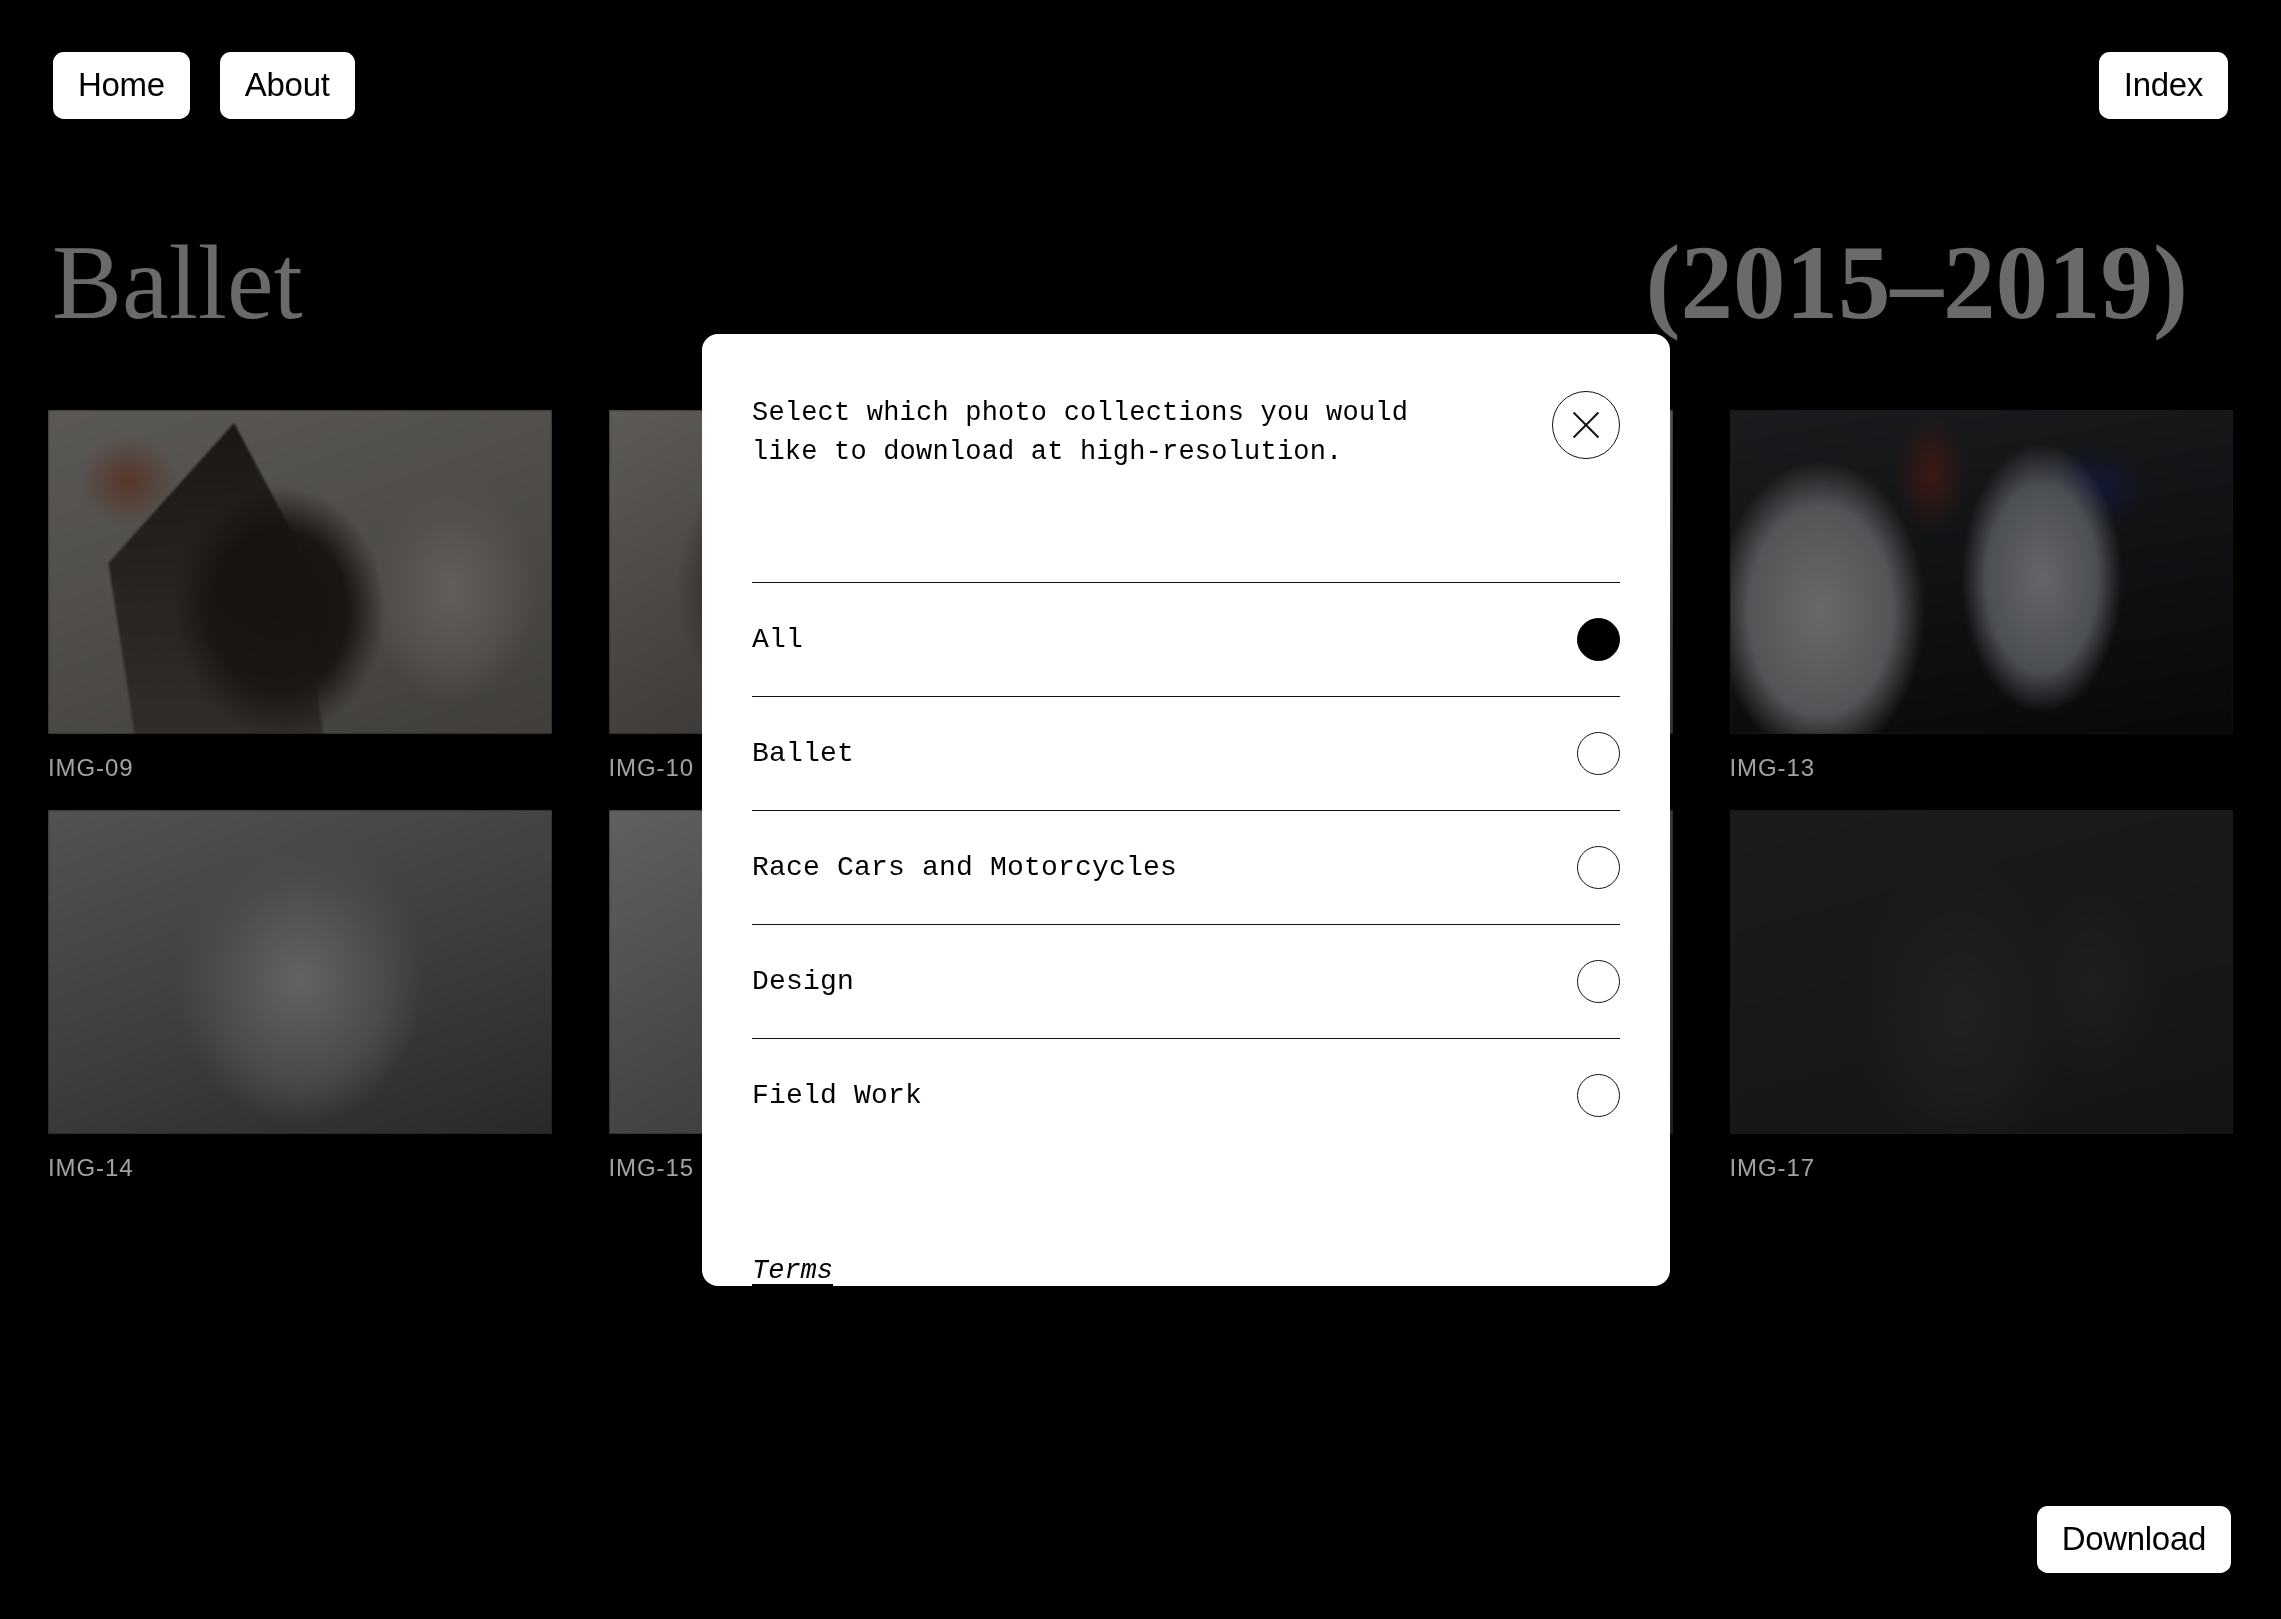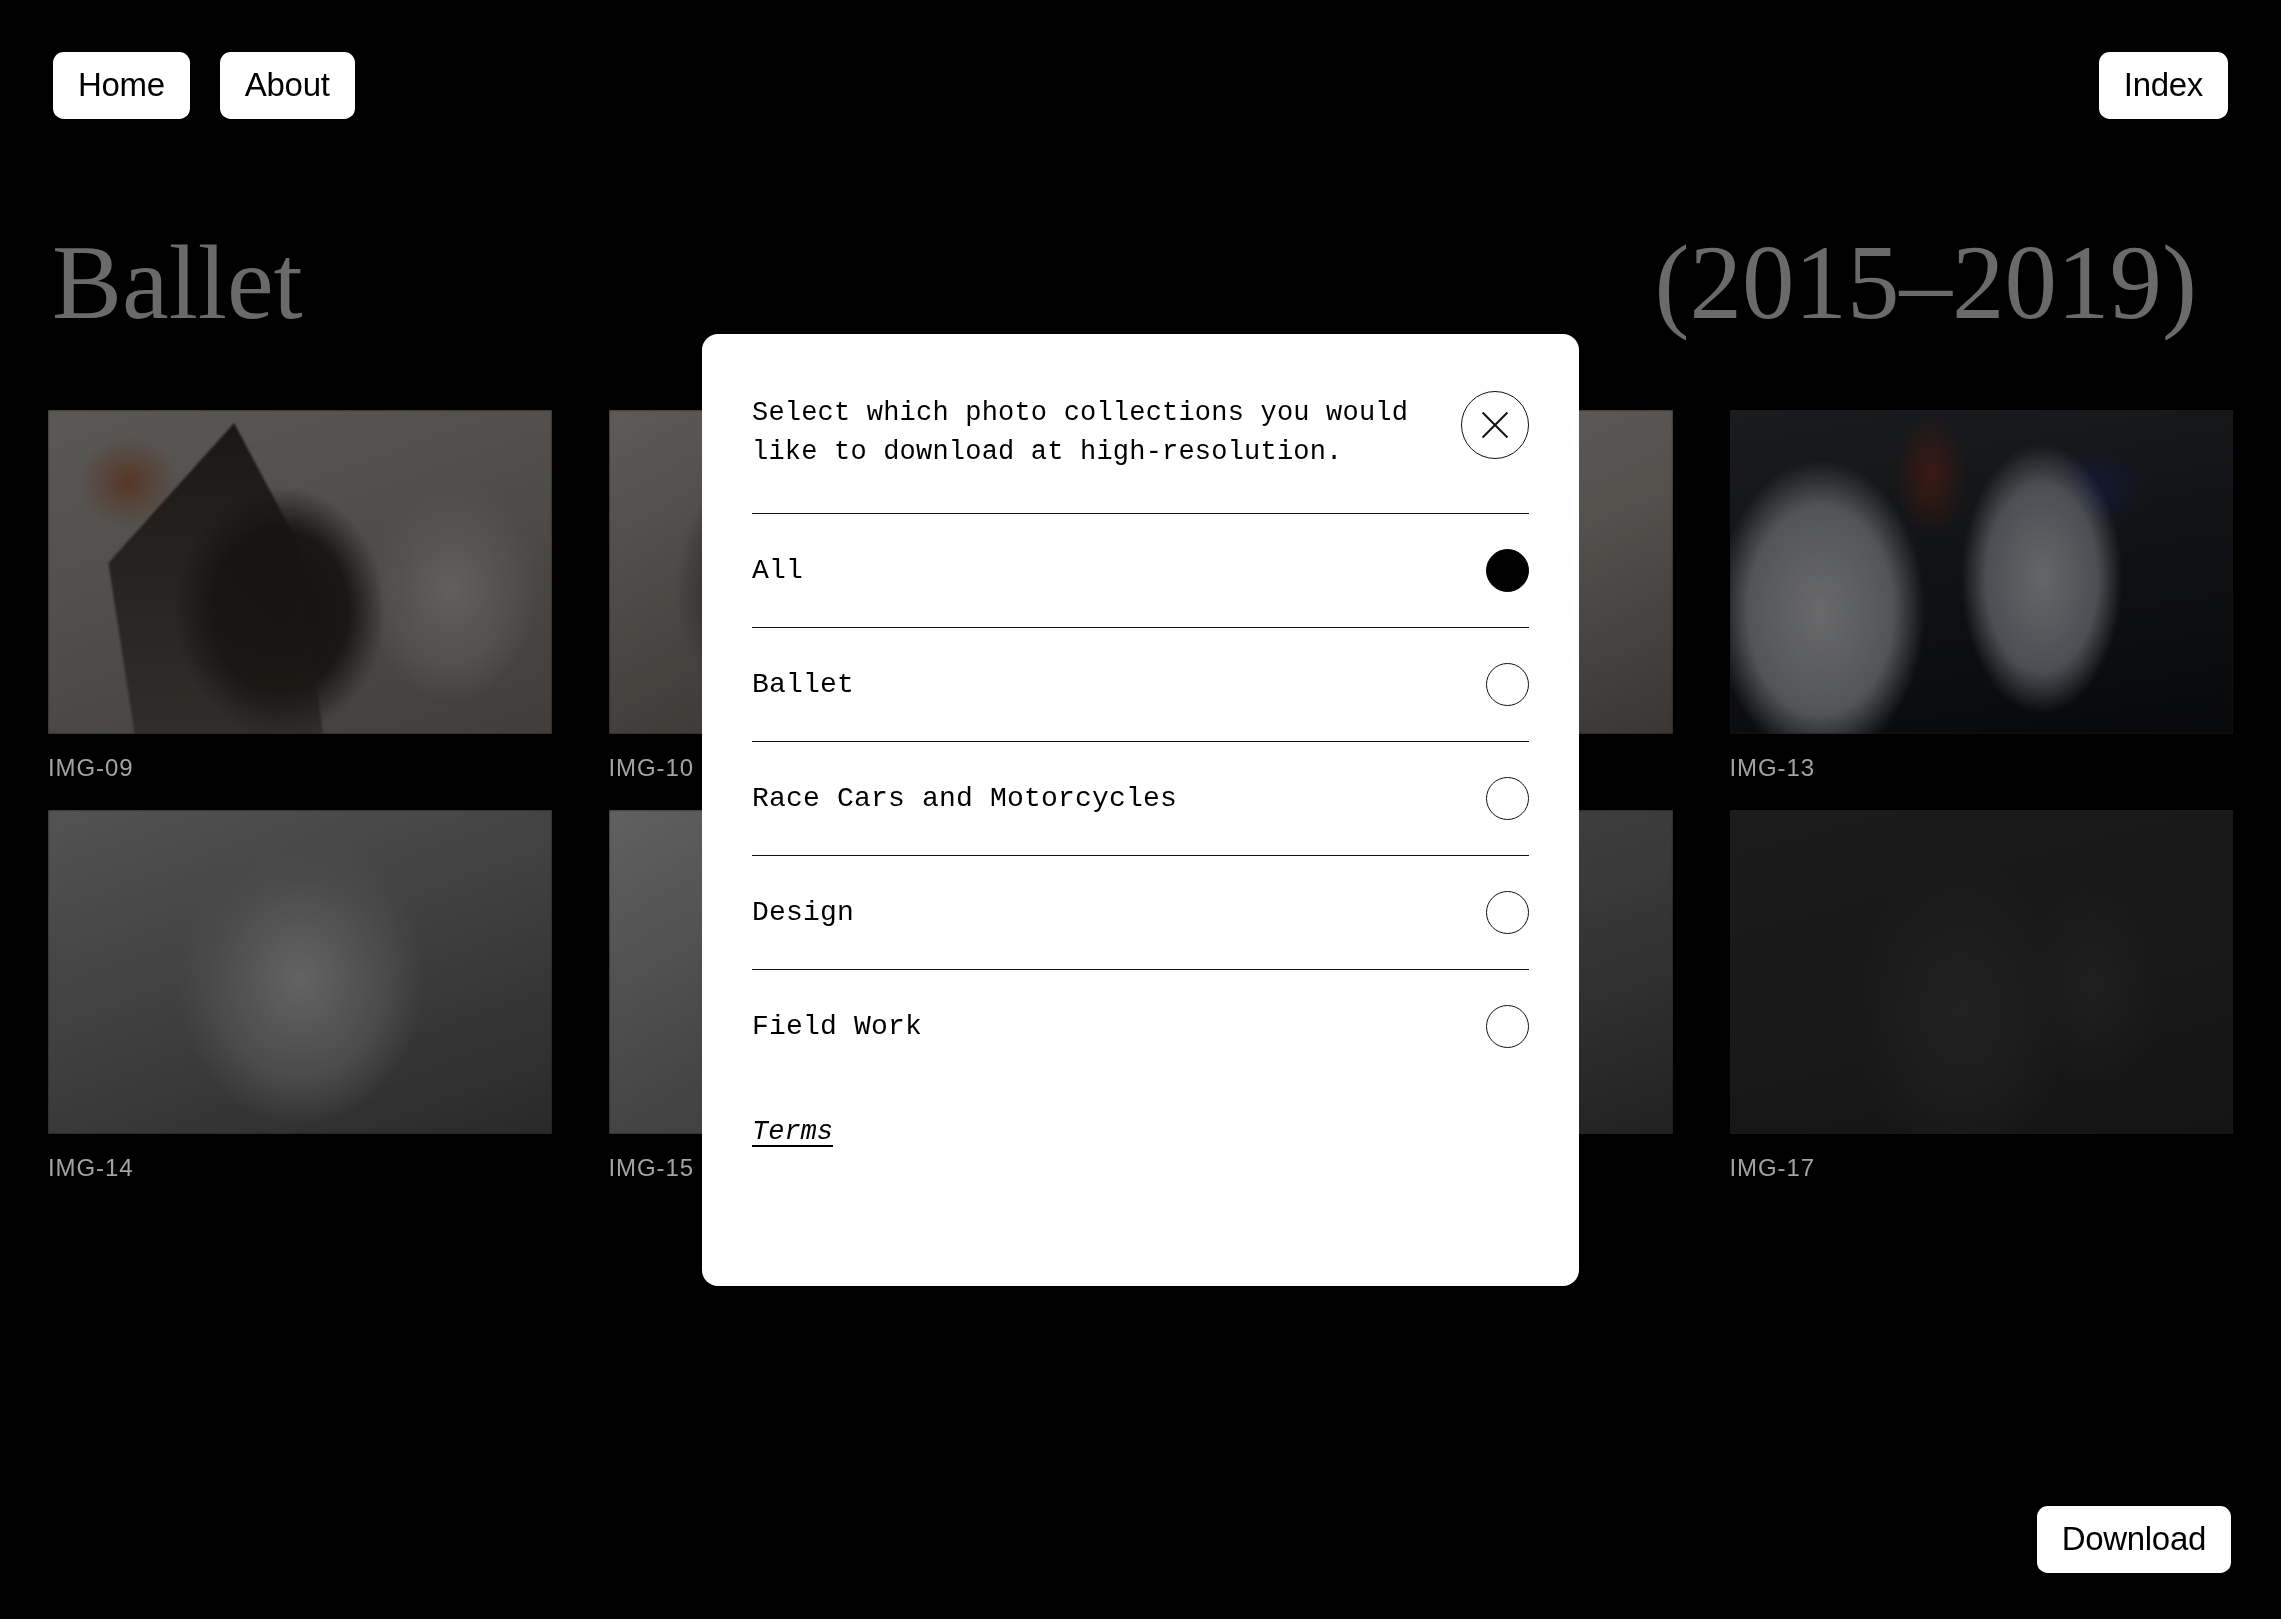--- a/index.html
+++ b/index.html
@@ -34,21 +34,21 @@
     position:absolute; top:230px; left:0; width:2281px;
     display:flex; padding:0 52px; pointer-events:none;
   }
   .heading-title, .heading-years {
     font-family:"Liberation Serif", serif;
     font-size:105px; line-height:1;
     color:#6a6a6a;
     font-weight:400;
     letter-spacing:0px;
   }
-  .heading-years { margin-left:auto; margin-right:32px; }
+  .heading-years { margin-left:auto; margin-right:41px;font-weight:bold; }
 
   
   .grid {
     position:absolute; top:410px; left:0; width:2281px; height:1212px;
     padding:0 48px;
     display:grid;
     grid-template-columns:repeat(4, 1fr);
     grid-column-gap:57px;
     grid-row-gap:28.5px;
     align-content:start;
@@ -116,24 +116,24 @@
       radial-gradient(ellipse 26% 56% at 46% 62%, #4a4a4a 0%, #3e3e3e 52%, rgba(60,60,60,0) 82%),
       radial-gradient(ellipse 18% 40% at 72% 54%, #454545 0%, rgba(60,60,60,0) 78%),
       linear-gradient(165deg,#3d3d3d 0%,#373737 50%,#2e2e2e 100%); }
 
   
   .download-wrap { position:absolute; right:50px; bottom:46px; }
 
   
   .modal {
     position:absolute; left:702px; top:334px;
-    width:877px; height:952px;
+    width:968px; height:952px;
     background:#fff; border-radius:16px;
     padding:55px 50px 0 50px;
-    display:flex; flex-direction:column;
+    display:flex; flex-direction:column;justify-content:space-between;
   }
   .modal-head { display:flex; align-items:flex-start; gap:18px; }
   .modal-prompt {
     font-family:"Liberation Mono", monospace;
     font-size:27px; line-height:1.45; color:#000;
     white-space:pre-line; flex:1; letter-spacing:0.2px;
     padding-top:5.3px;
   }
   .close-btn {
     width:68px; height:68px; border-radius:50%;

